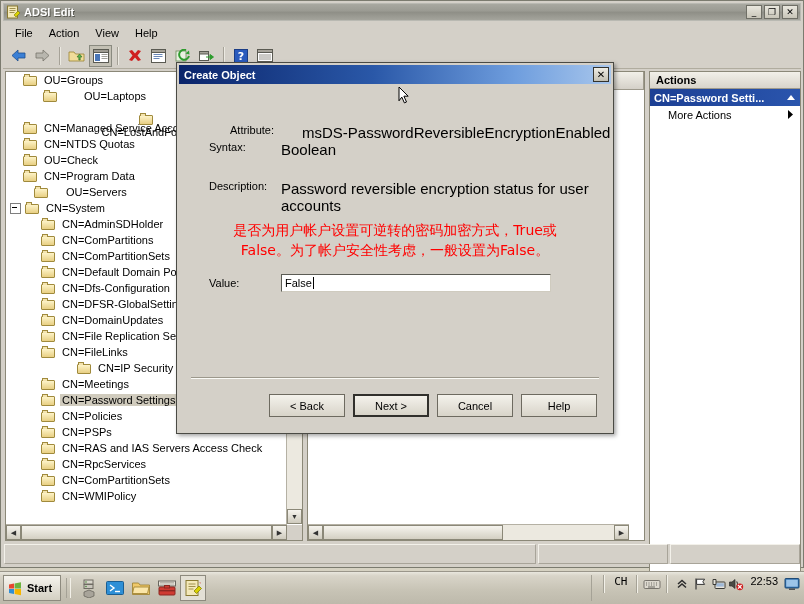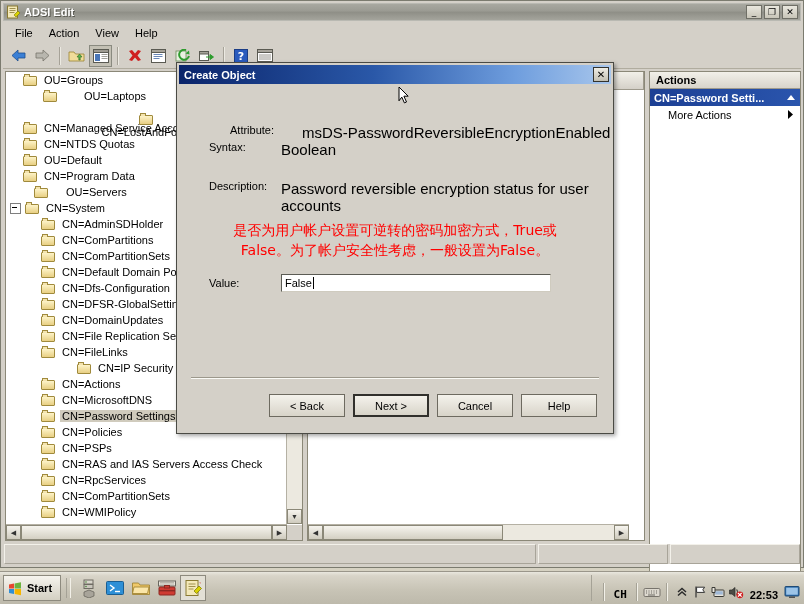--- a/index.html
+++ b/index.html
@@ -246,24 +246,23 @@
     border: 1px solid #8d8a7e; box-sizing: border-box;
     display: flex; align-items: center; padding: 0 6px 0 3px;
     font-size: 11px; font-weight: bold;
   }
   .ql-sep { width: 3px; height: 20px; margin: 0 5px;
             border-left: 1px solid #a5a296; border-right: 1px solid #f2f0e8; }
   .ql-btn { width: 26px; height: 26px; display:flex; align-items:center; justify-content:center;
             position: relative; }
   .ql-btn.active { border: 1px solid #8d8a7e; background: #e3e0d5; box-sizing: border-box; }
   .tray {
-    margin-left: auto; margin-right: 3px; height: 26px; display: flex; align-items: flex-end;
+    margin-left: auto; margin-right: 3px; height: 26px; display: flex; align-items: flex-start;
     border-left: 1px solid #a5a296;
     padding-left: 6px;
-    font-weight: bold;
   }
   .tray-sep { width: 0; height: 18px; border-left: 1px solid #a5a296;
               border-right: 1px solid #f2f0e8; margin: 0 5px; }
   .tray-txt { font-size: 11px; font-family: "DejaVu Sans Mono", monospace; padding: 0 4px; }
   .tray-icon { width: 18px; height: 18px; display:flex; align-items:center; justify-content:center;
                position: relative; }
   .clock { font-size: 11px; padding: 0 5px; }
 </style>
 </head>
 <body>
@@ -387,21 +386,21 @@
             <span class="lbl">CN=Managed Service Accounts</span>
           </div>
           <div class="tree-row" style="padding-left: 4px;">
             <span class="expander hidden"></span>
             <span class="folder"></span>
             <span class="lbl">CN=NTDS Quotas</span>
           </div>
           <div class="tree-row" style="padding-left: 4px;">
             <span class="expander hidden"></span>
             <span class="folder"></span>
-            <span class="lbl">OU=Default</span>
+            <span class="lbl">OU=Check</span>
           </div>
           <div class="tree-row" style="padding-left: 4px;">
             <span class="expander hidden"></span>
             <span class="folder"></span>
             <span class="lbl">CN=Program Data</span>
           </div>
           <div class="tree-row" style="padding-left: 4px; gap: 11px;">
             <span class="expander hidden"></span>
             <span class="folder"></span>
             <span class="lbl">OU=Servers</span>
@@ -457,26 +456,21 @@
             <span class="lbl">CN=FileLinks</span>
           </div>
           <div class="tree-row" style="padding-left: 22px; margin-left: 36px;">
             <span class="expander hidden"></span>
             <span class="folder"></span>
             <span class="lbl">CN=IP Security</span>
           </div>
           <div class="tree-row" style="padding-left: 22px;">
             <span class="expander hidden"></span>
             <span class="folder"></span>
-            <span class="lbl">CN=Actions</span>
-          </div>
-          <div class="tree-row" style="padding-left: 22px;">
-            <span class="expander hidden"></span>
-            <span class="folder"></span>
-            <span class="lbl">CN=MicrosoftDNS</span>
+            <span class="lbl">CN=Meetings</span>
           </div>
           <div class="tree-row selected" style="padding-left: 22px;">
             <span class="expander hidden"></span>
             <span class="folder"></span>
             <span class="lbl">CN=Password Settings Container</span>
           </div>
           <div class="tree-row" style="padding-left: 22px;">
             <span class="expander hidden"></span>
             <span class="folder"></span>
             <span class="lbl">CN=Policies</span>

